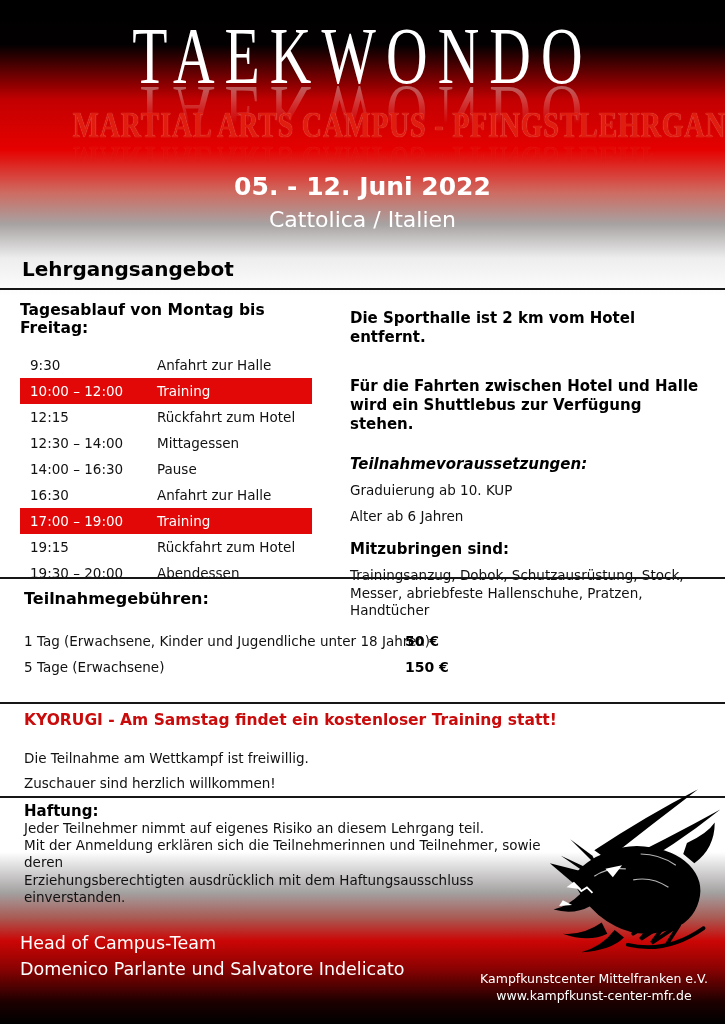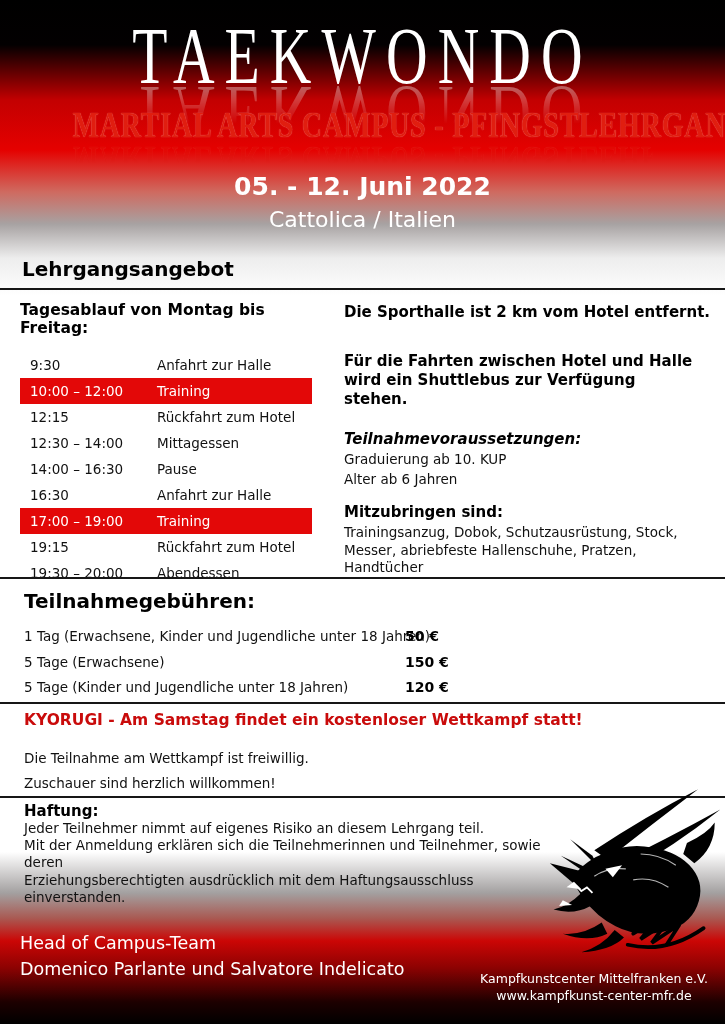--- a/index.html
+++ b/index.html
@@ -48,29 +48,29 @@
   
   .col-left{position:absolute;left:20px;top:301px;width:312px;}
   .col-heading{font-size:15.5px;font-weight:bold;color:#000;}
   .sched{margin-top:15px;}
   .sched-row{position:relative;height:26px;line-height:26px;width:278px;font-size:13.5px;color:#111;}
   .sched-time{position:absolute;left:10px;}
   .sched-act{position:absolute;left:137px;}
   .sched-row.highlight{background:#e30808;color:#fff;padding-left:14px;}
   
   .col-right{position:absolute;left:342px;top:301px;width:372px;}
-  .col-right p{margin:2px;font-size:13.5px;line-height:17.5px;color:#111;}
+  .col-right p{margin:8px;font-size:13.5px;line-height:17.5px;color:#111;}
   .col-right p.b{font-weight:bold;font-size:15px;line-height:19px;color:#000;}
   .p-shuttle{margin-top:30px !important;width:356px;}
   .p-req-head{margin-top:21px !important;font-style:italic;}
   .p-bring-head{margin-top:15px !important;}
   .p-bring{width:370px;}
   
   .fees{position:absolute;left:24px;top:589px;width:440px;}
-  .fees .col-heading{font-size:20px;margin-bottom:11px;}
+  .fees .col-heading{font-size:16px;margin-bottom:21px;}
   .fee-row{position:relative;height:25.5px;line-height:25.5px;font-size:13.5px;}
   .fee-price{position:absolute;left:381px;font-weight:bold;font-size:14px;color:#000;}
   
   .kyorugi{position:absolute;left:24px;top:711px;width:620px;}
   .ky-head{color:#c90b0b;font-weight:bold;font-size:15.5px;}
   .kyorugi p{margin:0;font-size:13.5px;color:#111;}
   .ky-1{margin-top:21px !important;}
   .ky-2{margin-top:9px !important;}
   
   .liability{position:absolute;left:24px;top:802px;width:540px;}
@@ -177,31 +177,27 @@
         <div class="fee-row">
           <span class="fee-label">1 Tag (Erwachsene, Kinder und Jugendliche unter 18 Jahren)</span>
           <span class="fee-price">50 €</span>
         </div>
 
         <div class="fee-row">
           <span class="fee-label">5 Tage (Erwachsene)</span>
           <span class="fee-price">150 €</span>
         </div>
 
-        <div class="fee-row">
-          <span class="fee-label">5 Tage (Kinder und Jugendliche unter 18 Jahren)</span>
-          <span class="fee-price">120 €</span>
-        </div>
       </div>
   </div>
 
   <div class="rule r3"></div>
 
   <div class="kyorugi">
-    <div class="ky-head">KYORUGI - Am Samstag findet ein kostenloser Wettkampf statt!</div>
+    <div class="ky-head">KYORUGI - Am Samstag findet ein kostenloser Training statt!</div>
     <p class="ky-1">Die Teilnahme am Wettkampf ist freiwillig.</p>
     <p class="ky-2">Zuschauer sind herzlich willkommen!</p>
   </div>
 
   <div class="rule r4"></div>
 
   <div class="liability">
     <div class="li-head">Haftung:</div>
     <p class="li-1">Jeder Teilnehmer nimmt auf eigenes Risiko an diesem Lehrgang teil.</p>
     <p>Mit der Anmeldung erklären sich die Teilnehmerinnen und Teilnehmer, sowie deren</p>

